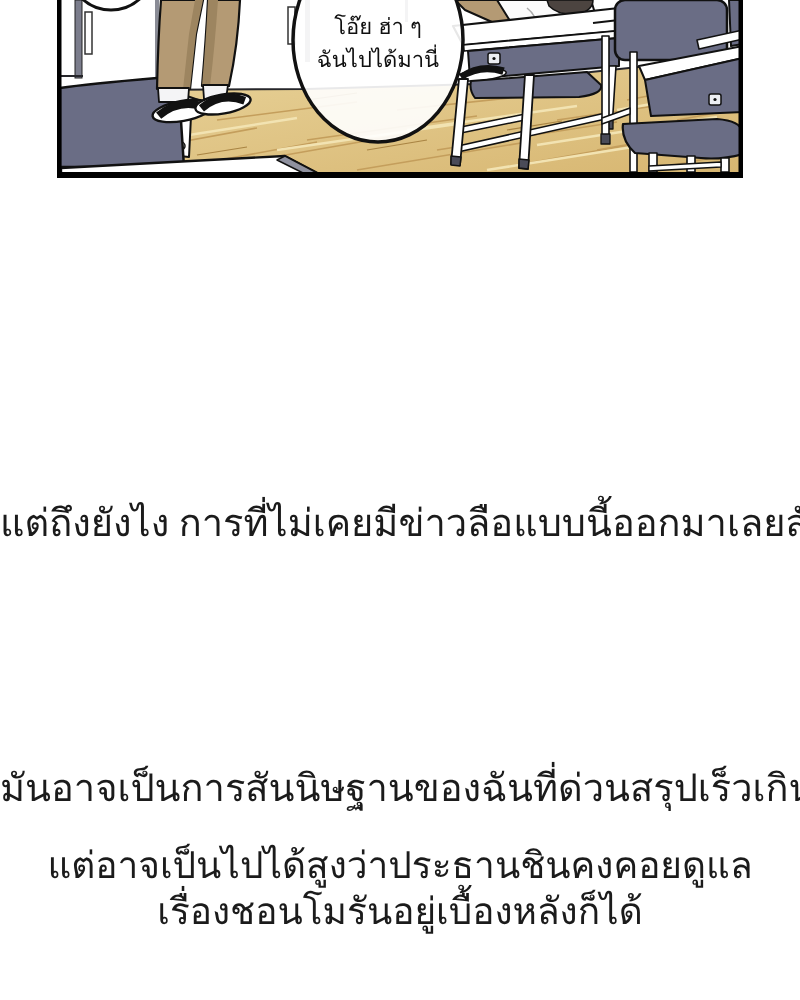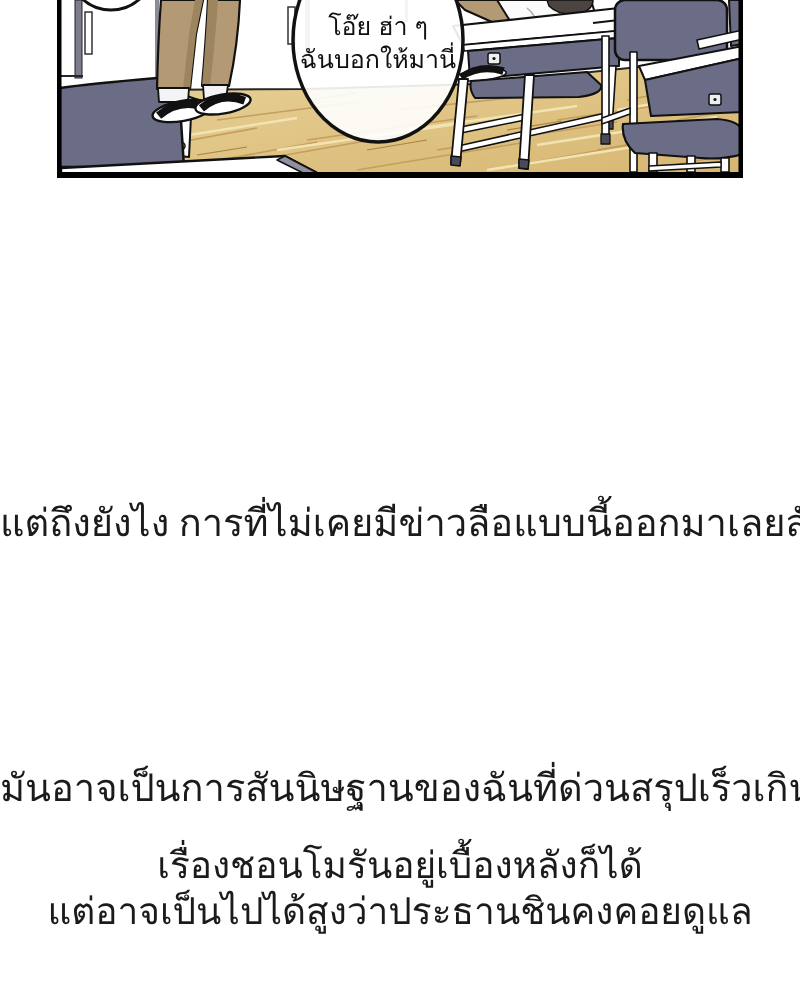--- a/index.html
+++ b/index.html
@@ -1,21 +1,21 @@
 <!DOCTYPE html>
 <html><head>
 <meta charset="utf-8">
 <style>
   html,body{margin:0;padding:0;background:#ffffff;}
   .page{position:relative;width:800px;height:1000px;background:#ffffff;overflow:hidden;
         font-family:"Liberation Sans","DejaVu Sans",sans-serif;}
   .panel{position:absolute;left:57px;top:0;width:686px;height:178px;overflow:hidden;background:#ffffff;}
   .panel svg{display:block;}
   .bubble-text{position:absolute;left:211px;top:10px;width:220px;text-align:center;
-        font-size:25px;line-height:33px;color:#101010;letter-spacing:0;
+        font-size:22px;line-height:33px;color:#101010;letter-spacing:0;
         font-family:"Liberation Sans","DejaVu Sans",sans-serif;}
   .narr{position:absolute;left:0;width:800px;text-align:center;color:#1b1b1b;
         font-family:"Liberation Serif","DejaVu Serif",serif;white-space:nowrap;}
   .narr-1{top:492px;font-size:38px;}
   .narr-2{top:757px;font-size:38px;}
   .narr-3{top:843px;font-size:37px;line-height:46px;white-space:normal;}
 </style>
 </head>
 <body>
 
@@ -170,24 +170,24 @@
 
       <g>
         <rect x="0" y="0" width="4.5" height="178" fill="#000"></rect>
         <rect x="681.5" y="0" width="4.5" height="178" fill="#000"></rect>
         <rect x="0" y="172" width="686" height="6" fill="#000"></rect>
       </g>
     </svg>
 
     <div class="bubble-text">
       <div>โอ๊ย ฮ่า ๆ</div>
-      <div>ฉันบอกให้มานี่</div>
+      <div>ฉันไปได้มานี่</div>
     </div>
   </div>
 
   <div class="narr narr-1">แต่ถึงยังไง การที่ไม่เคยมีข่าวลือแบบนี้ออกมาเลยสักครั้ง...</div>
   <div class="narr narr-2">มันอาจเป็นการสันนิษฐานของฉันที่ด่วนสรุปเร็วเกินไปหน่อย</div>
   <div class="narr narr-3">
+    <div>แต่อาจเป็นไปได้สูงว่าประธานชินคงคอยดูแล</div>
     <div>เรื่องชอนโมรันอยู่เบื้องหลังก็ได้</div>
-    <div>แต่อาจเป็นไปได้สูงว่าประธานชินคงคอยดูแล</div>
   </div>
 
 </div>
 
 </body></html>

